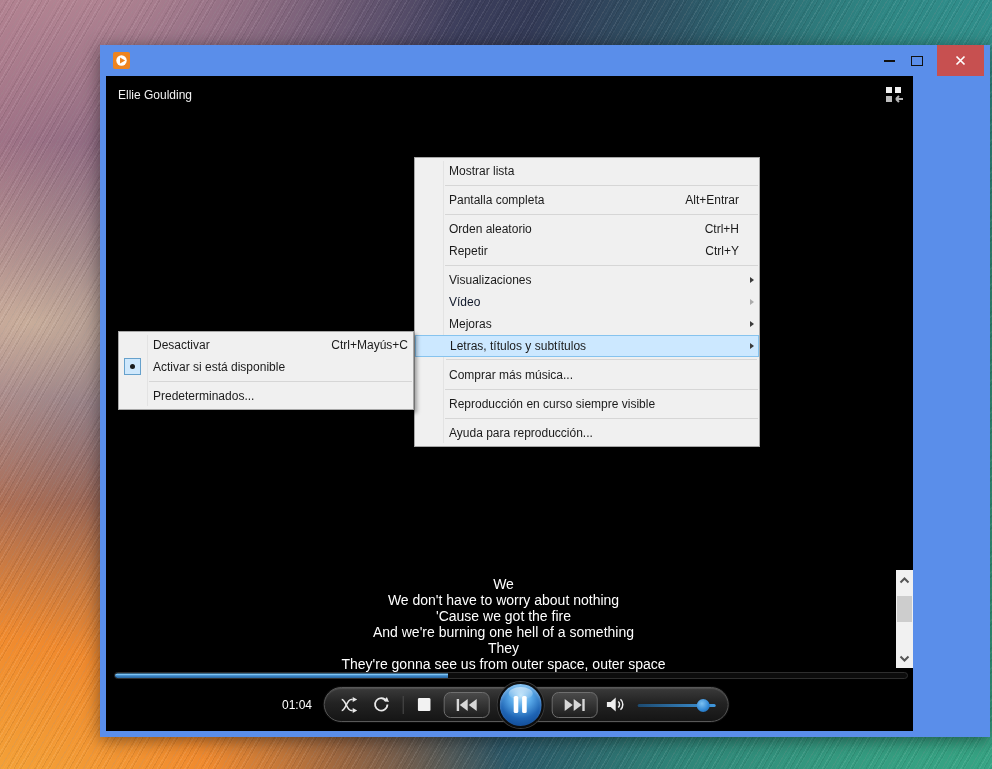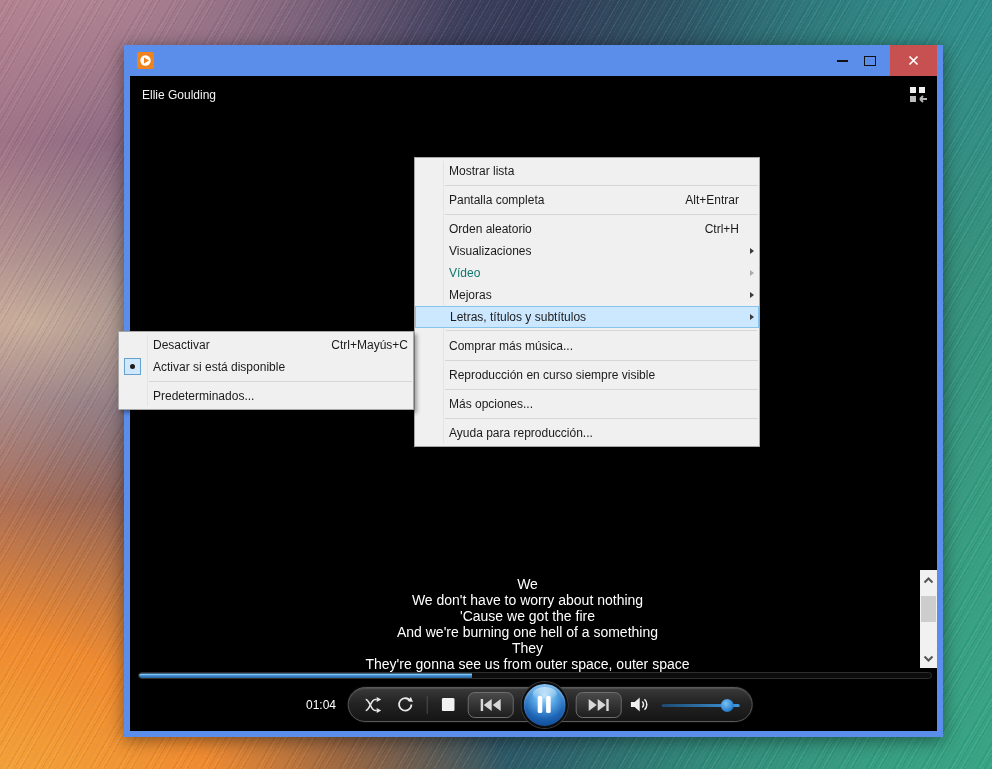--- a/index.html
+++ b/index.html
@@ -15,21 +15,21 @@
       radial-gradient(620px 260px at 3% 42%, rgba(252,228,178,0.60), rgba(252,228,178,0) 70%),
       radial-gradient(900px 760px at -4% 112%, #f6b23e 0%, #f08a2e 30%, rgba(240,138,46,0) 62%),
       radial-gradient(680px 560px at 8% -8%, #bb8b97 0%, rgba(187,139,151,0) 58%),
       radial-gradient(880px 760px at 112% 108%, #35a383 0%, rgba(53,163,131,0) 62%),
       radial-gradient(700px 560px at 108% -8%, #2f8f92 0%, rgba(47,143,146,0) 58%),
       linear-gradient(105deg, #9a6a80 0%, #6a5272 15%, #4a4464 30%, #333a56 45%, #2c5a68 60%, #2e7f76 75%, #35967e 90%, #3aa585 100%);
   }
 
   
   .window {
-    position: absolute; left: 124px; top: 45px; width: 819px; height: 692px;
+    position: absolute; left: 100px; top: 45px; width: 890px; height: 692px;
     background: var(--titlebar_blue, #5a8eea);
     padding: 0 6px 6px 6px;
     box-shadow: 0 3px 16px rgba(0,0,0,0.45);
   }
   .titlebar { height: 31px; display: flex; align-items: center; padding-left: 7px; }
   .app-icon { width: 17px; height: 17px; display: flex; }
   .tb-spacer { flex: 1; }
   .win-btn { display: flex; align-items: center; justify-content: center; }
   .btn-min, .btn-max { width: 28px; height: 29px; }
   .min-glyph { width: 11px; height: 2px; background: #111; }
@@ -86,21 +86,21 @@
   .main-menu { left: 414px; top: 157px; width: 346px; }
   .submenu  { left: 118px; top: 331px; width: 296px; }
   .mrow { position: relative; height: 22px; display: flex; align-items: center; padding: 0 5px 0 34px; }
   .mrow.sep { margin-bottom: 7px; }
   .mrow.sep::after { content: ''; position: absolute; left: 30px; right: 1px; bottom: -4px; height: 1px; background: #d6d6d6; }
   .mshort { margin-left: auto; padding-left: 28px; }
   .acell { width: 15px; display: flex; justify-content: flex-end; align-items: center; }
   .tri { width: 0; height: 0; border-left: 4px solid #3a3a3a; border-top: 3.5px solid transparent; border-bottom: 3.5px solid transparent; visibility: hidden; }
   .arrow .tri { visibility: visible; }
   .hl { background: var(--menu_highlight_bg, #cce8ff); border: 1px solid var(--menu_highlight_border, #86c3ee); padding-right: 4px; }
-  .dis .mlabel, .dis .mshort { color: #0f766e; }
+  .dis .mlabel, .dis .mshort { color: #0f172a; }
   .dis .tri { border-left-color: #ababab; }
   .gut-ind { display: none; position: absolute; left: 5px; top: 2px; width: 17px; height: 17px;
     background: #cfe8fc; border: 1px solid #66a1cc; align-items: center; justify-content: center; }
   .radio .gut-ind { display: flex; }
   .dot { width: 5px; height: 5px; border-radius: 50%; background: #1b1b1b; }
 </style>
 </head>
 <body>
 
 <div class="desktop">
@@ -251,20 +251,28 @@
 
       <div class="mrow">
 
         <span class="mlabel">Orden aleatorio</span>
         <span class="mshort">Ctrl+H</span>
         <span class="acell">
           <span class="tri"></span>
         </span>
       </div>
 
+      <div class="mrow sep">
+
+        <span class="mlabel">Repetir</span>
+        <span class="mshort">Ctrl+Y</span>
+        <span class="acell">
+          <span class="tri"></span>
+        </span>
+      </div>
 
       <div class="mrow arrow">
 
         <span class="mlabel">Visualizaciones</span>
         <span class="mshort"></span>
         <span class="acell">
           <span class="tri"></span>
         </span>
       </div>
 
@@ -306,28 +314,20 @@
 
       <div class="mrow sep">
 
         <span class="mlabel">Reproducción en curso siempre visible</span>
         <span class="mshort"></span>
         <span class="acell">
           <span class="tri"></span>
         </span>
       </div>
 
-      <div class="mrow sep">
-
-        <span class="mlabel">Más opciones...</span>
-        <span class="mshort"></span>
-        <span class="acell">
-          <span class="tri"></span>
-        </span>
-      </div>
 
       <div class="mrow">
 
         <span class="mlabel">Ayuda para reproducción...</span>
         <span class="mshort"></span>
         <span class="acell">
           <span class="tri"></span>
         </span>
       </div>
     </div>

